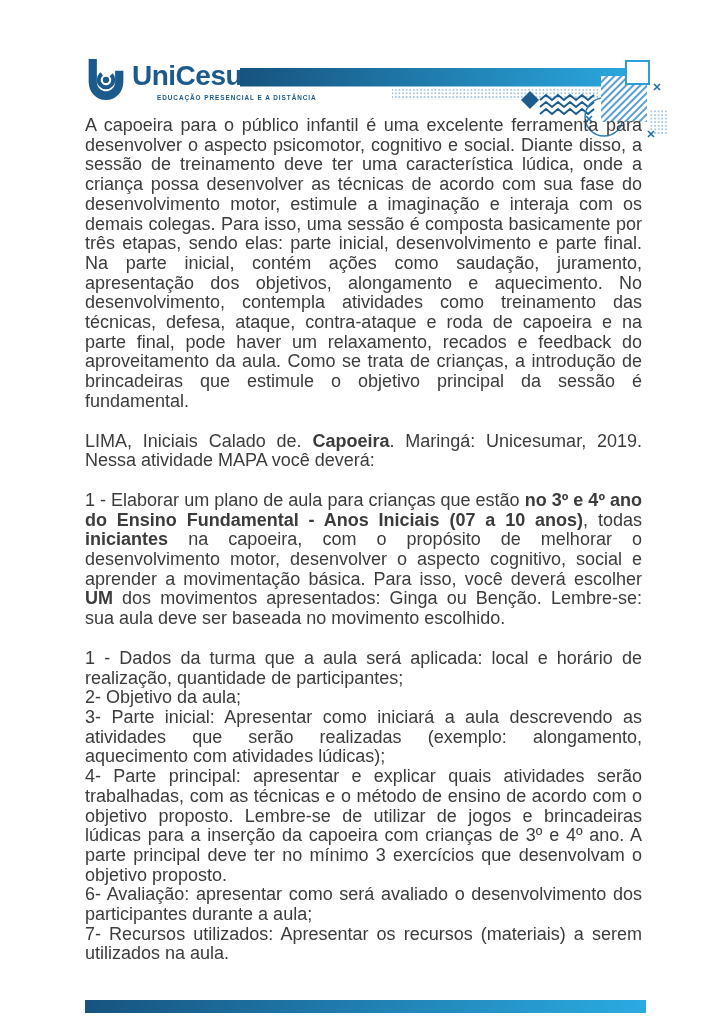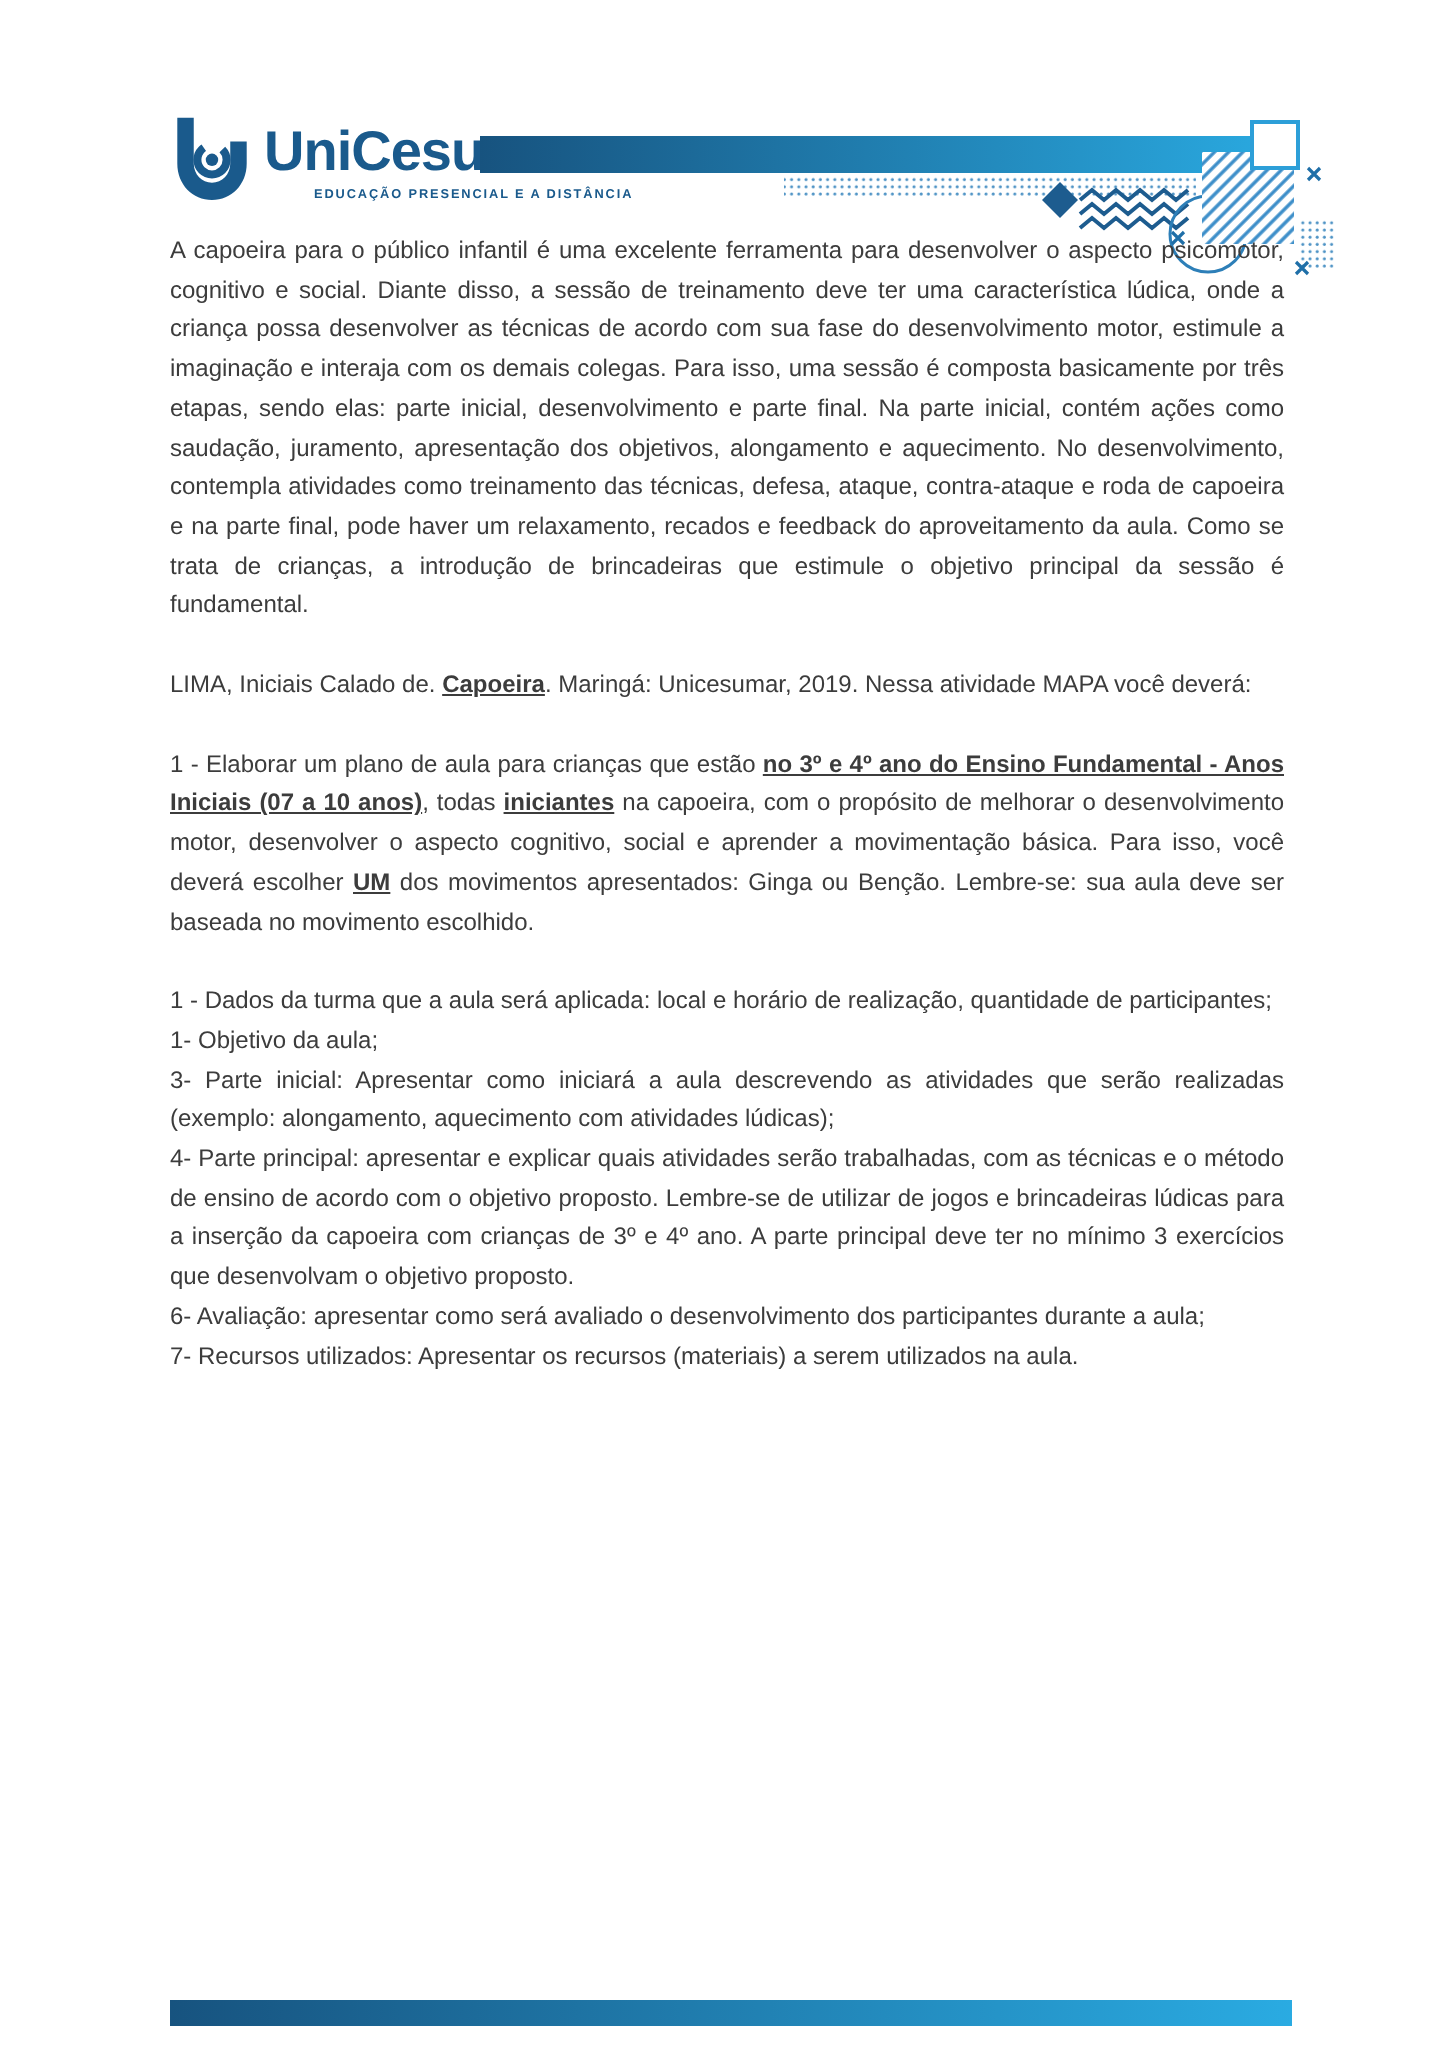--- a/index.html
+++ b/index.html
@@ -19,26 +19,26 @@
   .header{position:absolute;top:0;left:0;right:0;height:150px;}
   .logo{position:absolute;left:85px;top:56px;display:flex;align-items:flex-start;gap:5px;}
   .logo-icon{width:42px;height:46px;flex:0 0 auto;}
   .logo-text{display:flex;flex-direction:column;}
   .brand{font-size:28px;font-weight:bold;color:var(--brand-blue);letter-spacing:-0.5px;line-height:1;margin-top:6px;}
   .tagline{font-size:6.4px;font-weight:bold;color:var(--brand-blue);letter-spacing:0.95px;margin-top:4px;padding-left:25px;white-space:nowrap;}
   .header-deco{position:absolute;left:240px;top:60px;width:432px;height:90px;}
   
   .content{
     position:absolute;left:85px;top:116px;width:557px;
-    color:var(--text-color);font-size:12px;line-height:19.7px;text-align:justify;
+    color:var(--text-color);font-size:18px;line-height:19.7px;text-align:justify;
   }
   .para{margin:0 0 20px 0;}
   .list{margin:12px 0 20px 0;}
   .item{margin:0;}
-  b{font-weight:bold;text-decoration:underline;}
+  b{font-weight:bold;}
   
   .footer-bar{
     position:absolute;left:85px;width:561px;height:13px;bottom:11px;
     background:linear-gradient(90deg,var(--bar-blue-dark),var(--bar-blue-light));
   }
 </style>
 </head>
 <body>
 
 <div class="page">
@@ -89,21 +89,21 @@
       </g>
     </svg>
   </header>
 
   <main class="content">
     <p class="para"><span>A capoeira para o público infantil é uma excelente ferramenta para desenvolver o aspecto psicomotor, cognitivo e social. Diante disso, a sessão de treinamento deve ter uma característica lúdica, onde a criança possa desenvolver as técnicas de acordo com sua fase do desenvolvimento motor, estimule a imaginação e interaja com os demais colegas. Para isso, uma sessão é composta basicamente por três etapas, sendo elas: parte inicial, desenvolvimento e parte final. Na parte inicial, contém ações como saudação, juramento, apresentação dos objetivos, alongamento e aquecimento. No desenvolvimento, contempla atividades como treinamento das técnicas, defesa, ataque, contra-ataque e roda de capoeira e na parte final, pode haver um relaxamento, recados e feedback do aproveitamento da aula. Como se trata de crianças, a introdução de brincadeiras que estimule o objetivo principal da sessão é fundamental.</span></p>
     <p class="para"><span>LIMA, Iniciais Calado de. </span><b>Capoeira</b><span>. Maringá: Unicesumar, 2019. Nessa atividade MAPA você deverá:</span></p>
     <p class="para"><span>1 - Elaborar um plano de aula para crianças que estão </span><b>no 3º e 4º ano do Ensino Fundamental - Anos Iniciais (07 a 10 anos)</b><span>, todas </span><b>iniciantes</b><span> na capoeira, com o propósito de melhorar o desenvolvimento motor, desenvolver o aspecto cognitivo, social e aprender a movimentação básica. Para isso, você deverá escolher </span><b>UM</b><span> dos movimentos apresentados: Ginga ou Benção. Lembre-se: sua aula deve ser baseada no movimento escolhido.</span></p>
     <div class="list">
       <p class="item"><span>1 - Dados da turma que a aula será aplicada: local e horário de realização, quantidade de participantes;</span></p>
-      <p class="item"><span>1- Objetivo da aula;</span></p>
+      <p class="item"><span>2- Objetivo da aula;</span></p>
       <p class="item"><span>3- Parte inicial: Apresentar como iniciará a aula descrevendo as atividades que serão realizadas (exemplo: alongamento, aquecimento com atividades lúdicas);</span></p>
       <p class="item"><span>4- Parte principal: apresentar e explicar quais atividades serão trabalhadas, com as técnicas e o método de ensino de acordo com o objetivo proposto. Lembre-se de utilizar de jogos e brincadeiras lúdicas para a inserção da capoeira com crianças de 3º e 4º ano. A parte principal deve ter no mínimo 3 exercícios que desenvolvam o objetivo proposto.</span></p>
       <p class="item"><span>6- Avaliação: apresentar como será avaliado o desenvolvimento dos participantes durante a aula;</span></p>
       <p class="item"><span>7- Recursos utilizados: Apresentar os recursos (materiais) a serem utilizados na aula.</span></p>
     </div>
   </main>
 
   <div class="footer-bar"></div>
 
 </div>

